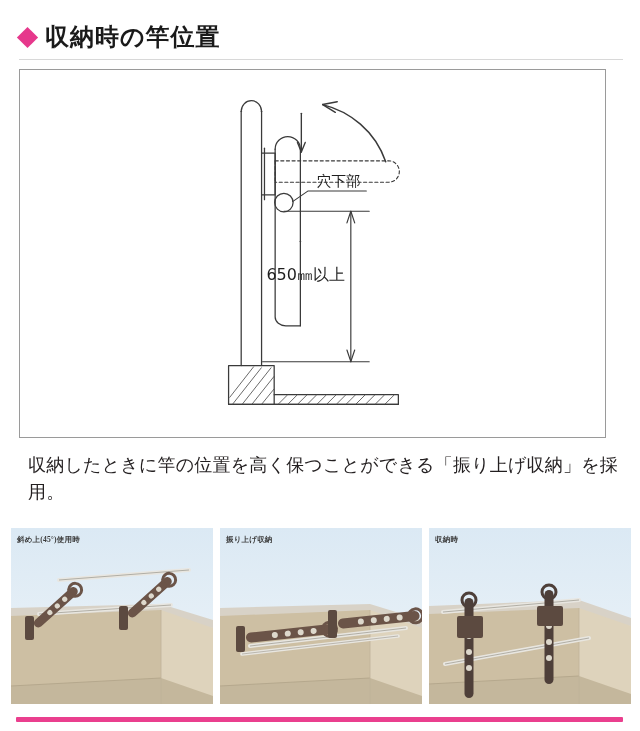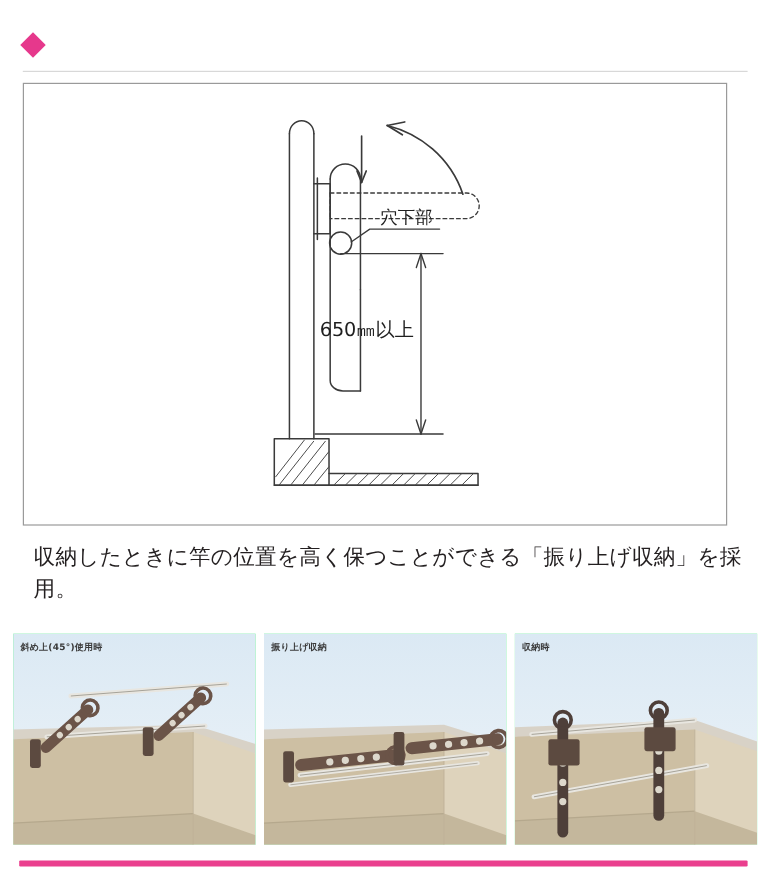--- a/index.html
+++ b/index.html
@@ -57,21 +57,22 @@
   
   .panels {
     position: absolute; left: 11px; top: 528px;
     width: 620px; height: 176px;
     display: flex; gap: 7px;
   }
   .panel {
     position: relative;
     width: 202px; height: 176px;
     overflow: hidden;
-    background: #86efac;
+    background: #f97316;
+    font-family: Liberation Serif, serif;
   }
   .panel-svg { display: block; width: 100%; height: 100%; }
   .panel-caption {
     position: absolute; left: 6px; top: 7px;
     font-size: 7.5px; font-weight: bold;
     color: #3a3a3a; letter-spacing: 0.2px;
     white-space: nowrap;
   }
 
   
@@ -82,20 +83,21 @@
     border-radius: 1px;
   }
 </style>
 </head>
 <body>
 
 <div class="page">
 
   <div class="header">
     <div class="diamond-icon"></div>
+    <div class="page-title">収納時の竿位置</div>
   </div>
   <div class="title-rule"></div>
 
   <div class="diagram-box">
     <svg class="diagram-svg" viewBox="0 0 603 369" xmlns="http://www.w3.org/2000/svg">
       <g fill="none" stroke="#3a3a3a" stroke-width="1.3" stroke-linecap="round" stroke-linejoin="round">
 
         <path d="M228,38 L228,300"></path>
         <path d="M249,38 L249,300"></path>
         <path d="M228,38 a10.5,11 0 0 1 21,0"></path>

